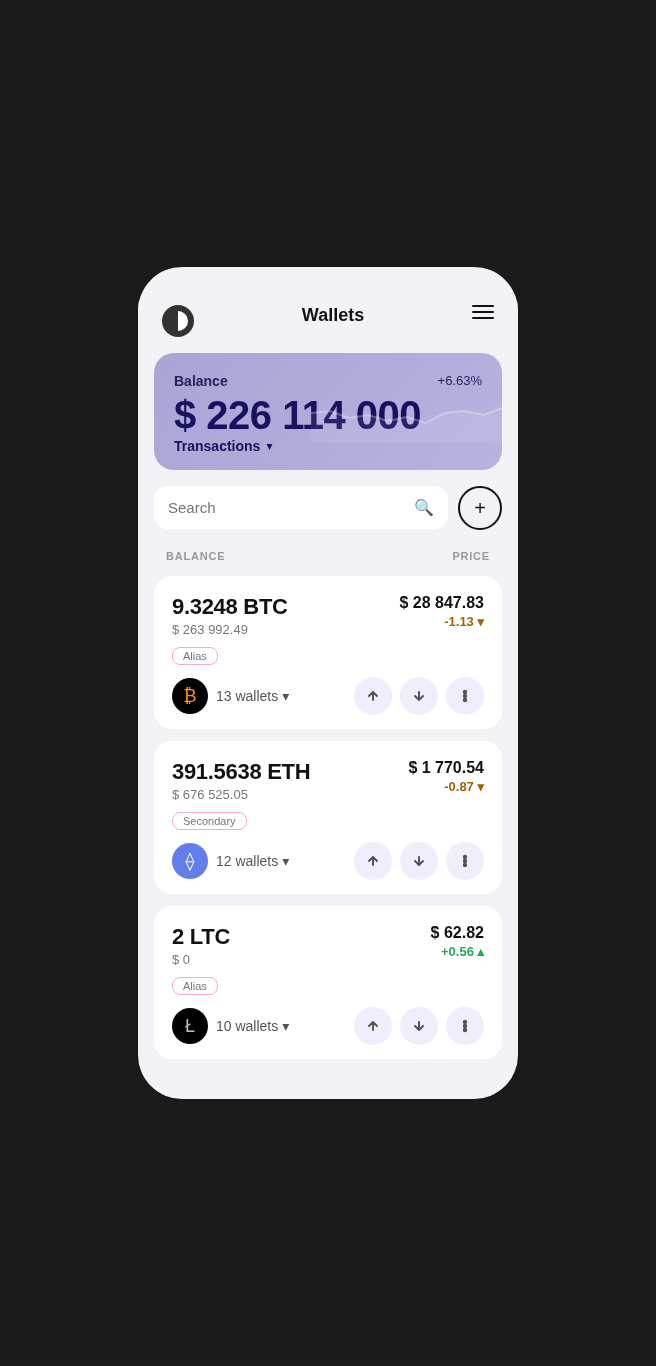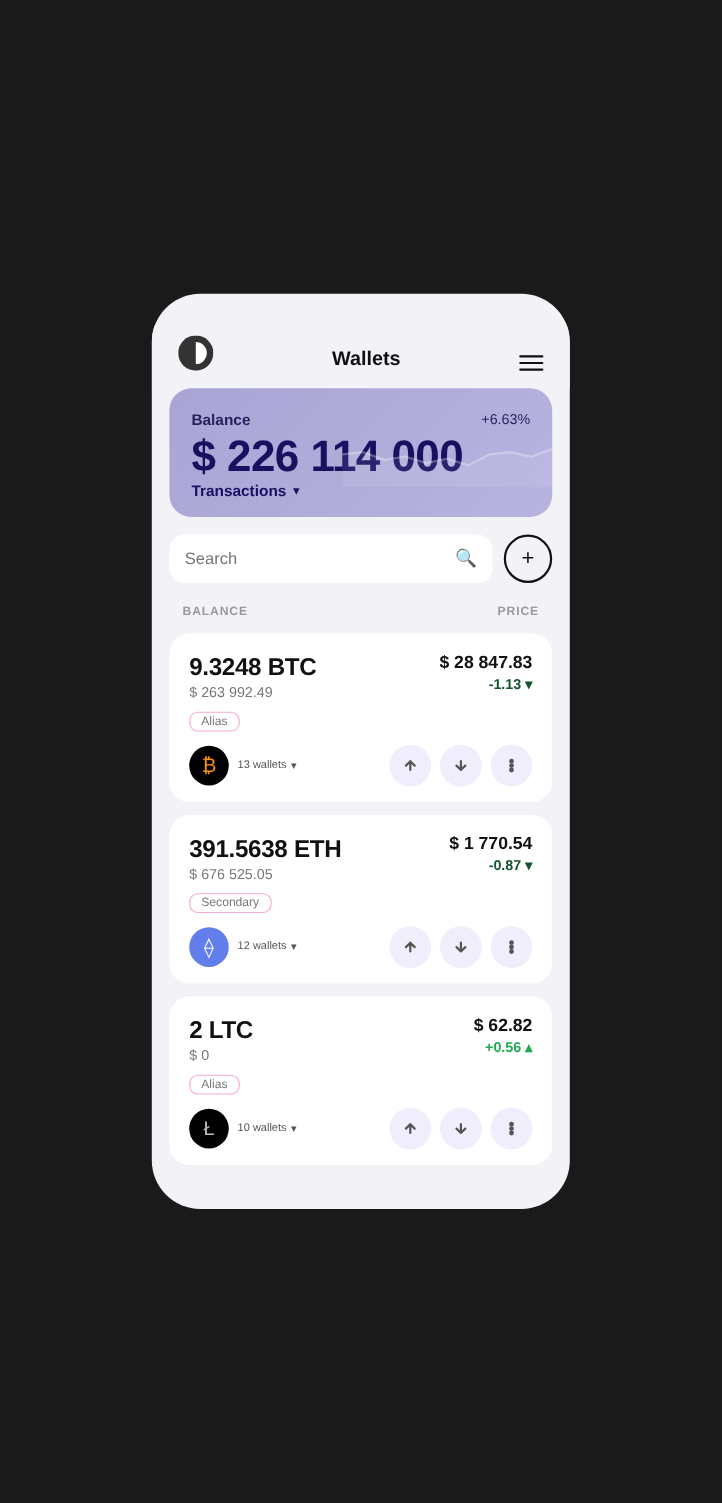--- a/index.html
+++ b/index.html
@@ -14,21 +14,21 @@
     .phone-shell {
       width: 380px;
       background: #f2f2f7;
       border-radius: 44px;
       padding: 28px 0 28px 0;
       overflow: hidden;
       position: relative;
     }
     .header {
       display: flex;
-      align-items: flex-end;
+      align-items: flex-start;
       justify-content: space-between;
       padding: 10px 24px 16px;
       background: #f2f2f7;
     }
     .logo {
       width: 32px;
       height: 32px;
     }
     .header-title {
       font-size: 18px;
@@ -191,21 +191,21 @@
       font-size: 13px;
       color: #777;
       margin-top: 2px;
     }
     .coin-change {
       font-size: 13px;
       font-weight: 600;
       text-align: right;
       margin-top: 2px;
     }
-    .coin-change.negative { color: #14532d; }
+    .coin-change.negative { color: #a16207; }
     .coin-change.positive { color: #22aa55; }
     .coin-tag {
       display: inline-block;
       border: 1px solid #f9a8d4;
       border-radius: 8px;
       padding: 2px 10px;
       font-size: 11px;
       color: #777;
       margin: 6px 0 12px;
     }
@@ -225,24 +225,25 @@
       border-radius: 50%;
       display: flex;
       align-items: center;
       justify-content: center;
       font-size: 18px;
     }
     .coin-icon.btc { background: #000; color: #f7931a; }
     .coin-icon.eth { background: #627eea; color: #fff; }
     .coin-icon.ltc { background: #000; color: #bebebe; }
     .coin-wallets {
-      font-size: 10px;
+      font-size: 14px;
       color: #555;
       font-weight: 500;
       display: flex;
+      align-items: center;
       gap: 4px;
       cursor: pointer;
     }
     .coin-actions {
       display: flex;
       gap: 8px;
     }
     .action-btn {
       width: 38px;
       height: 38px;

